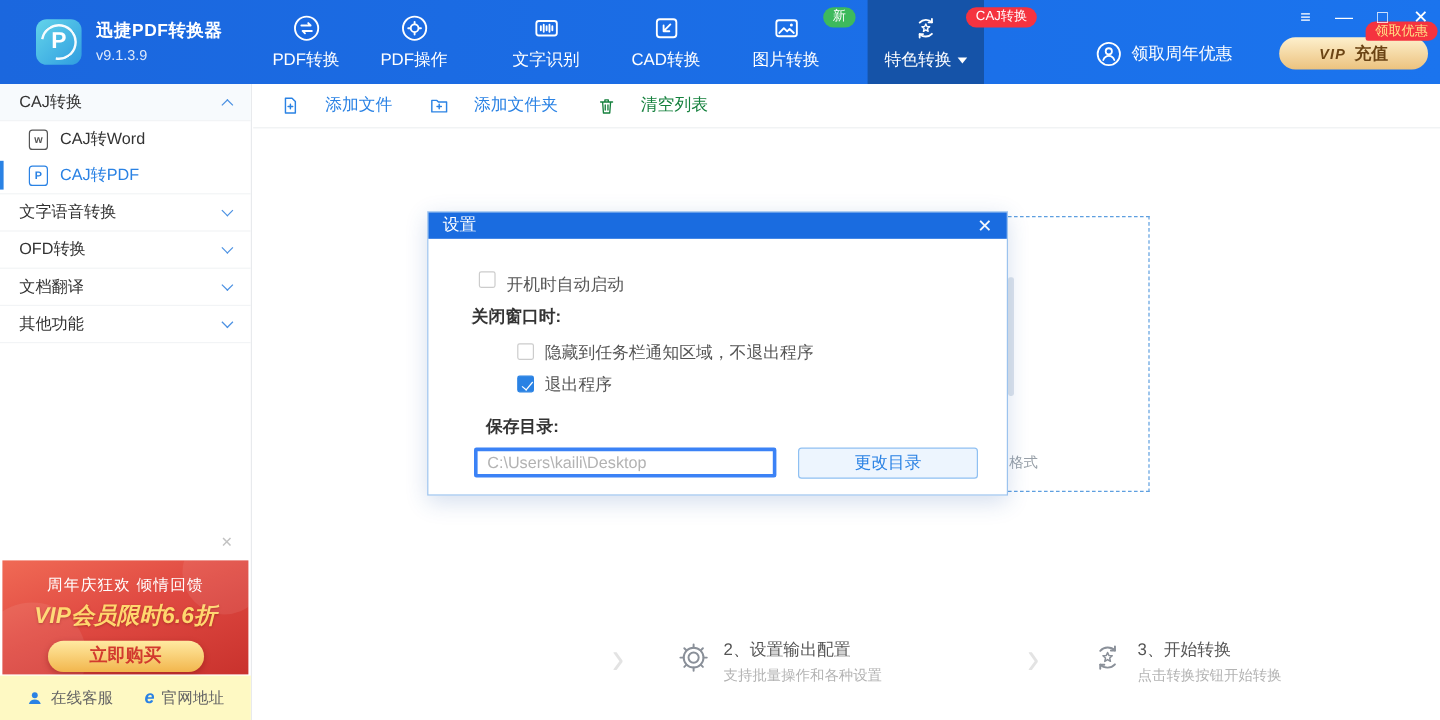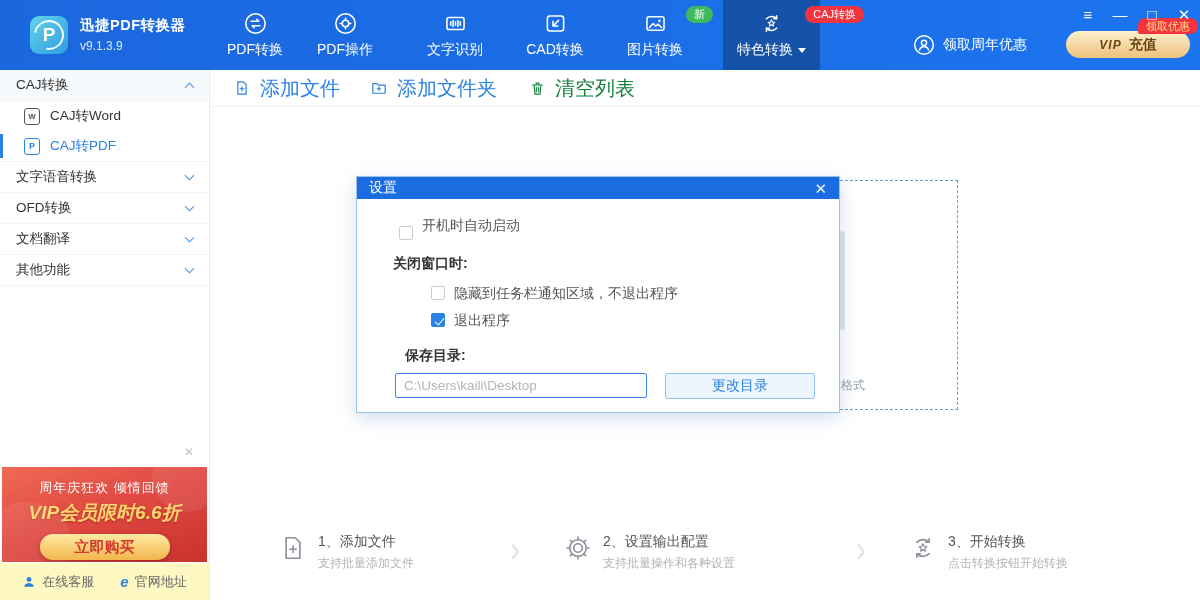--- a/index.html
+++ b/index.html
@@ -73,21 +73,21 @@
                border-radius:13px; background:linear-gradient(180deg,#ffeaa2,#f2b64d); color:#d23a2e;
                font-weight:bold; font-size:15px; box-shadow:0 2px 5px rgba(100,10,10,.35); cursor:pointer; }
   .side-footer { position:absolute; left:0; right:0; bottom:0; height:37px; display:flex; align-items:center;
                  justify-content:center; gap:26px; font-size:13px; color:#666; background:#fef9c3; }
   .flink { display:flex; align-items:center; gap:6px; cursor:pointer; }
   .e-ico { color:#2a82e4; font-weight:bold; font-style:italic; font-size:15px; }
 
   
   .toolbar { position:absolute; left:211px; top:70px; width:989px; height:37px; background:#fff;
              border-bottom:1px solid #eef0f2; display:flex; align-items:center; }
-  .tb-btn { display:flex; align-items:center; gap:9px; font-size:20px; color:#2a82e4; margin-left:22px; cursor:pointer; }
+  .tb-btn { display:flex; align-items:center; gap:20px; font-size:14px; color:#2a82e4; margin-left:22px; cursor:pointer; }
   .tb-btn.gray { color:#15803d; margin-left:32px; }
 
   
   .dropzone { position:absolute; left:455px; top:180px; width:503px; height:230px;
               border:1px dashed #5e9fe0; z-index:1; }
   .dz-frag { position:absolute; left:840px; top:231px; width:5px; height:99px; background:#dde4ec;
              border-radius:2px; z-index:2; }
   .dz-text { position:absolute; left:841px; top:377px; font-size:12px; color:#98a0a8; z-index:2; }
 
   
@@ -104,21 +104,21 @@
   .dlg-bar { height:22px; background:#1a6ce0; display:flex; align-items:center; justify-content:space-between;
              padding:0 12px; color:#fff; }
   .dlg-title { font-size:14px; }
   .dlg-close { font-size:15px; cursor:pointer; line-height:1; opacity:.95; }
   .cb { position:absolute; width:14px; height:14px; border:1px solid #ccc; border-radius:2px; background:#fff; cursor:pointer; }
   .cb.checked { background:#2a82e4; border-color:#2a82e4; }
   .cb.checked::after { content:""; position:absolute; left:4.5px; top:1.5px; width:4px; height:8px;
             border-right:1.8px solid #fff; border-bottom:1.8px solid #fff; transform:rotate(40deg); }
   .dlg-label { position:absolute; font-size:14px; color:#555; cursor:pointer; white-space:nowrap; }
   .dlg-strong { position:absolute; font-size:14px; font-weight:bold; color:#333; }
-  .dlg-input { position:absolute; left:38px; top:196px; width:252px; height:25px; border:1px solid #3b82f6;
+  .dlg-input { position:absolute; left:38px; top:196px; width:252px; height:25px; border:3px solid #3b82f6;
                border-radius:2px; color:#b3b3b3; font-size:13.5px; padding:0 8px; outline:none;
                font-family:"Liberation Sans","DejaVu Sans",sans-serif; }
   .dlg-btn { position:absolute; left:308px; top:196px; width:150px; height:26px; background:#edf5fe;
              border:1px solid #8fc0f2; border-radius:3px; color:#2a82e4; font-size:14px; cursor:pointer;
              font-family:"Liberation Sans","DejaVu Sans",sans-serif; }
 
   svg { display:block; }
 </style>
 </head>
 <body>
@@ -309,32 +309,20 @@
           </svg>
       </span>
       <span>清空列表</span>
     </span>
   </div>
 
   <div class="dropzone"></div>
   <div class="dz-frag"></div>
   <div class="dz-text">格式</div>
 
-  <div class="step" style="left:278px;">
-    <span>
-      <svg width="30" height="30" viewBox="0 0 24 24" fill="none" stroke="#8a9099" stroke-width="1.3" stroke-linecap="round" stroke-linejoin="round">
-          <path d="M6.5 3.8h7.3l3.7 3.7V20.2H6.5z"></path>
-          <path d="M12 10.4v5.2M9.4 13h5.2"></path>
-        </svg>
-    </span>
-    <span class="step-texts">
-      <span class="step-title">1、添加文件</span>
-      <span class="step-sub">支持批量添加文件</span>
-    </span>
-  </div>
   <span class="step-arrow" style="left:510px;">›</span>
   <div class="step" style="left:563px;">
     <span>
       <svg width="30" height="30" viewBox="0 0 24 24" fill="none" stroke="#8a9099" stroke-width="1.3" stroke-linecap="round">
           <circle cx="12" cy="12" r="3.4"></circle>
           <circle cx="12" cy="12" r="6.6"></circle>
           <path d="M12 3.2v2.2M12 18.6v2.2M3.2 12h2.2M18.6 12h2.2M5.8 5.8l1.5 1.5M16.7 16.7l1.5 1.5M5.8 18.2l1.5-1.5M16.7 7.3l1.5-1.5"></path>
         </svg>
     </span>
     <span class="step-texts">
@@ -356,21 +344,21 @@
       <span class="step-sub">点击转换按钮开始转换</span>
     </span>
   </div>
 
   <div class="dialog">
     <div class="dlg-bar">
       <span class="dlg-title">设置</span>
       <span class="dlg-close">✕</span>
     </div>
     <span class="cb" style="left:42px;top:49px;"></span>
-    <span class="dlg-label" style="left:65px;top:40px;text-align:right;">开机时自动启动</span>
+    <span class="dlg-label" style="left:65px;top:52px;text-align:right;">开机时自动启动</span>
 
     <span class="dlg-strong" style="left:36px;top:78px;">关闭窗口时:</span>
 
     <span class="cb" style="left:74px;top:109px;"></span>
     <span class="dlg-label" style="left:97px;top:108px;">隐藏到任务栏通知区域，不退出程序</span>
 
     <span class="cb checked" style="left:74px;top:136px;"></span>
     <span class="dlg-label" style="left:97px;top:135px;">退出程序</span>
 
     <span class="dlg-strong" style="left:36px;top:170px;margin-left:12px;">保存目录:</span>

